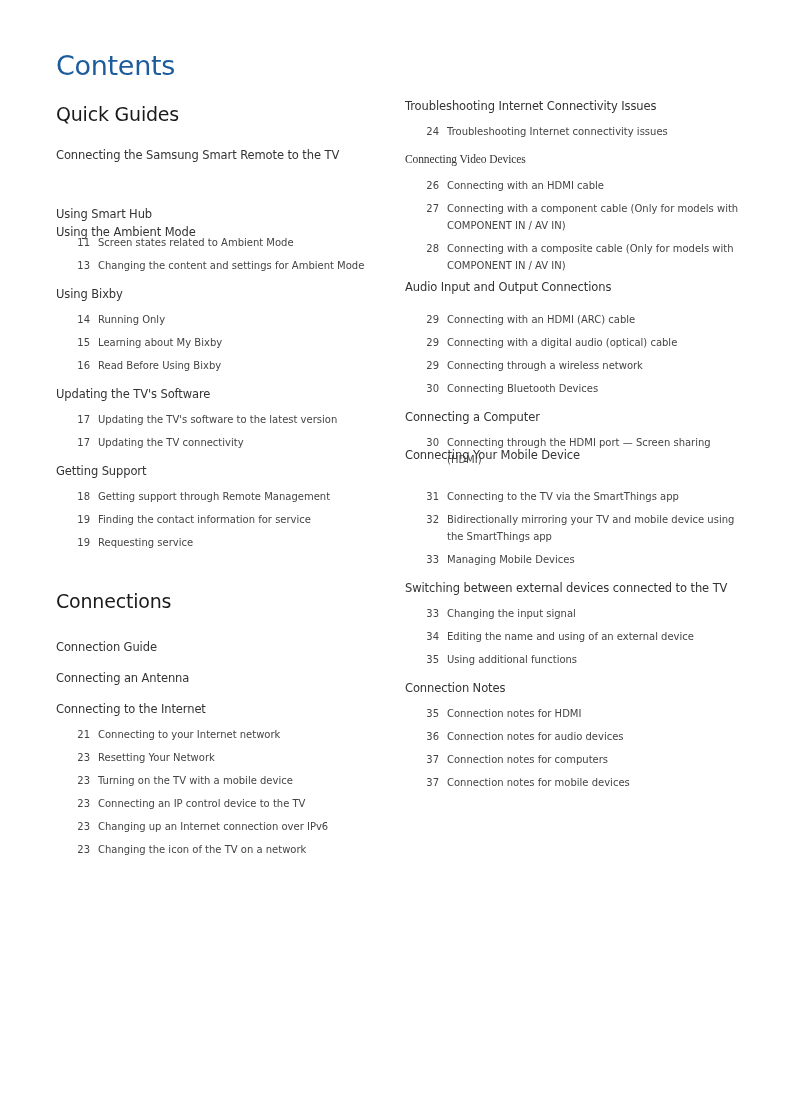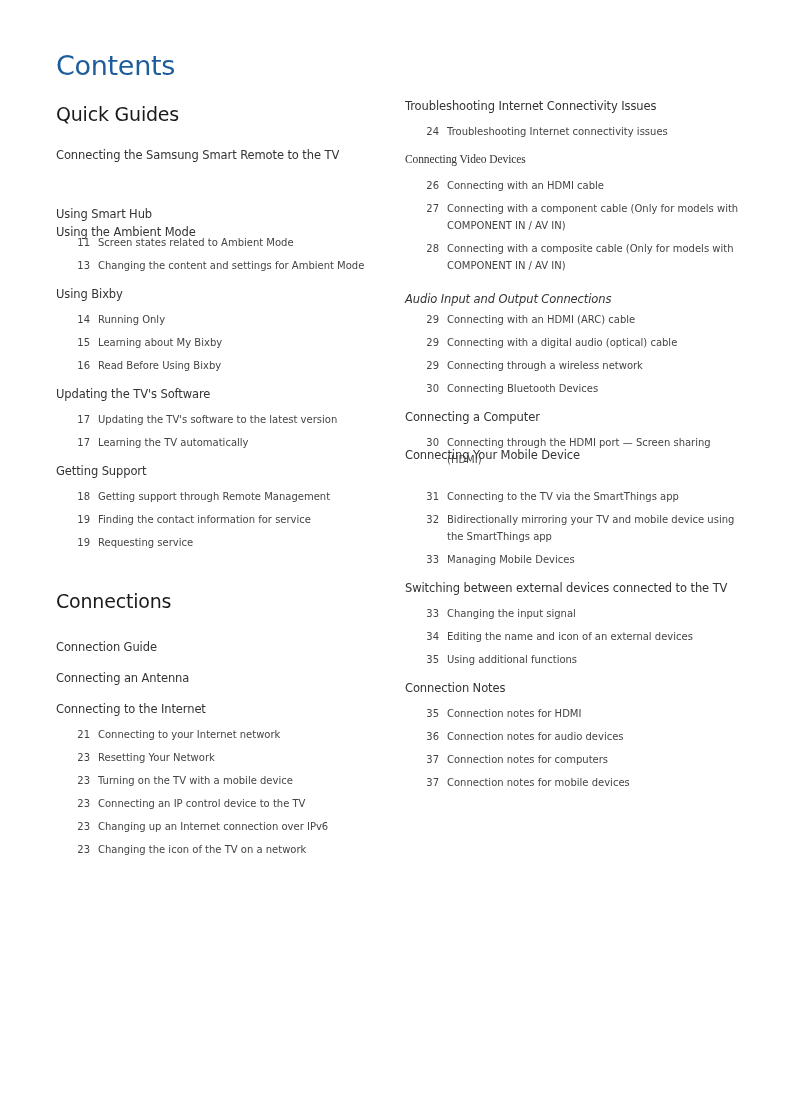--- a/index.html
+++ b/index.html
@@ -54,21 +54,21 @@
     <div class="item" style="top: 357px;">
       <span class="num">16</span>
       <span class="lbl">Read Before Using Bixby</span>
     </div>
     <div class="item" style="top: 411px;">
       <span class="num">17</span>
       <span class="lbl">Updating the TV's software to the latest version</span>
     </div>
     <div class="item" style="top: 434px;">
       <span class="num">17</span>
-      <span class="lbl">Learning the TV automatically</span>
+      <span class="lbl">Updating the TV connectivity</span>
     </div>
     <div class="item" style="top: 488px;">
       <span class="num">18</span>
       <span class="lbl">Getting support through Remote Management</span>
     </div>
     <div class="item" style="top: 511px;">
       <span class="num">19</span>
       <span class="lbl">Finding the contact information for service</span>
     </div>
     <div class="item" style="top: 534px;">
@@ -96,21 +96,21 @@
       <span class="lbl">Changing up an Internet connection over IPv6</span>
     </div>
     <div class="item" style="top: 841px;">
       <span class="num">23</span>
       <span class="lbl">Changing the icon of the TV on a network</span>
     </div>
   </div>
 <div class="col col-right" id="right-col">
     <div class="heading" style="top: 99px;">Troubleshooting Internet Connectivity Issues</div>
     <div class="heading" style="top: 153px; font-family: Liberation Serif, serif;">Connecting Video Devices</div>
-    <div class="heading" style="top: 292px; font-style: italic;">Audio Input and Output Connections</div>
+    <div class="heading" style="top: 280px;">Audio Input and Output Connections</div>
     <div class="heading" style="top: 410px;">Connecting a Computer</div>
     <div class="heading" style="top: 448px;">Connecting Your Mobile Device</div>
     <div class="heading" style="top: 581px;">Switching between external devices connected to the TV</div>
     <div class="heading" style="top: 681px;">Connection Notes</div>
     <div class="item" style="top: 123px;">
       <span class="num">24</span>
       <span class="lbl">Troubleshooting Internet connectivity issues</span>
     </div>
     <div class="item" style="top: 177px;">
       <span class="num">26</span>
@@ -155,21 +155,21 @@
     <div class="item" style="top: 551px;">
       <span class="num">33</span>
       <span class="lbl">Managing Mobile Devices</span>
     </div>
     <div class="item" style="top: 605px;">
       <span class="num">33</span>
       <span class="lbl">Changing the input signal</span>
     </div>
     <div class="item" style="top: 628px;">
       <span class="num">34</span>
-      <span class="lbl">Editing the name and icon of an external devices</span>
+      <span class="lbl">Editing the name and using of an external device</span>
     </div>
     <div class="item" style="top: 651px;">
       <span class="num">35</span>
       <span class="lbl">Using additional functions</span>
     </div>
     <div class="item" style="top: 705px;">
       <span class="num">35</span>
       <span class="lbl">Connection notes for HDMI</span>
     </div>
     <div class="item" style="top: 728px;">

